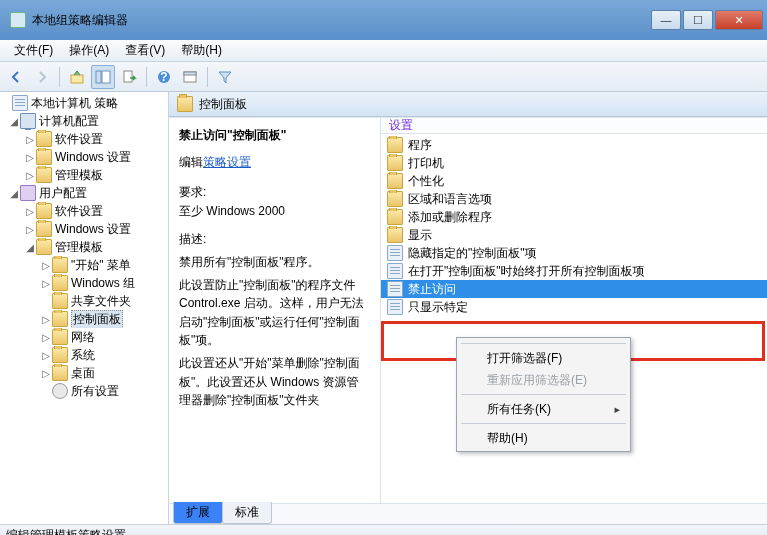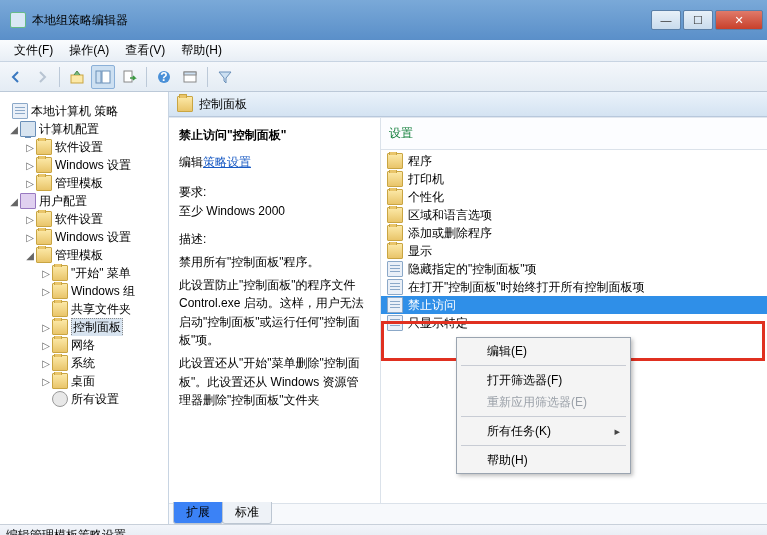--- a/index.html
+++ b/index.html
@@ -25,21 +25,21 @@
 .tsep { width:1px; height:20px; background:#bcc9d8; margin:0 3px;}
 .tbtn svg { width:16px; height:16px; }
 .tbtn.active { background:#cde0f2; border:1px solid #8bb0d8;}
 
 
 .mainarea { display:flex; height: 432px; }
 .leftpane { width:169px; border-right:1px solid #c8d4e2; overflow:hidden; background:#fff;}
 .rightpane { flex:1; display:flex; flex-direction:column; overflow:hidden; background:#fff; position:relative;}
 
 
-.tree { padding:10px 0; }
+.tree { padding:2px 0; }
 .trow { display:flex; align-items:center; height:18px; padding:1px 0; white-space:nowrap; overflow:hidden;}
 .t-ind { display:inline-block; }
 .t-exp { width:12px; text-align:center; color:#666; cursor:default; font-size:10px;}
 .t-ico { width:16px; height:16px; margin-right:3px; flex-shrink:0;}
 .t-lbl { cursor:default; }
 .t-sel .t-lbl { background:#d8e4f0; border:1px dotted #888; padding:0 1px;}
 
 
 .ico-folder { background: linear-gradient(#fce9a8,#e9c56a); border:1px solid #c9a542; border-radius:1px; position:relative;}
 .ico-folder::before{content:"";position:absolute;top:-3px;left:1px;width:6px;height:3px;background:#e9c56a;border:1px solid #c9a542;border-bottom:none;border-radius:1px 1px 0 0;}
@@ -56,21 +56,21 @@
 
 
 .rbody { flex:1; display:flex; overflow:hidden; border-top:1px solid #e0e6ee;}
 .desc-col { width:211px; padding:8px 10px; overflow:hidden; line-height:1.55;}
 .desc-col .title { font-weight:bold; margin-bottom:8px;}
 .desc-col .sub { margin:6px 0 2px 0;}
 .desc-col a { color:#1a5bc4; text-decoration:underline;}
 .desc-col p { margin:4px 0;}
 
 .settings-col { flex:1; display:flex; flex-direction:column; overflow:hidden; border-left:1px solid #dbe2ea;}
-.settings-head { height:32px; display:flex; align-items:center; padding:0 8px; border-bottom:1px solid #dbe2ea; background:#fcfdff; color:#15803d;}
+.settings-head { height:16px; display:flex; align-items:center; padding:0 8px; border-bottom:1px solid #dbe2ea; background:#fcfdff; color:#6d28d9;}
 .settings-list { flex:1; overflow:hidden; padding:2px 0;}
 .srow { display:flex; align-items:center; height:18px; padding:1px 6px; white-space:nowrap; overflow:hidden;}
 .srow.sel { background:#2f8fe8; color:#fff; }
 .srow .t-ico { margin-right:5px;}
 
 
 .redbox { position:absolute; border:3px solid #e03020; pointer-events:none; }
 
 
 .ctxmenu { position:absolute; background:#f4f4f4; border:1px solid #9aa4b0; box-shadow:2px 2px 4px rgba(0,0,0,0.25); padding:2px; min-width:175px;}
@@ -339,21 +339,20 @@
     </div>
 
     <div class="tabs-row">
       <div class="tab">扩展</div>
       <div class="tab inactive">标准</div>
     </div>
 
     <div class="redbox" style="left:212px; top:229px; width:384px; height:40px;"></div>
 
     <div class="ctxmenu" style="left:287px; top:245px;">
-      <div class="ctx-item">编辑(E)</div>
       <div class="ctx-sep"></div>
       <div class="ctx-item">打开筛选器(F)</div>
       <div class="ctx-item disabled">重新应用筛选器(E)</div>
       <div class="ctx-sep"></div>
       <div class="ctx-item ctx-sub">所有任务(K)</div>
       <div class="ctx-sep"></div>
       <div class="ctx-item">帮助(H)</div>
     </div>
   </div>
 </div>

